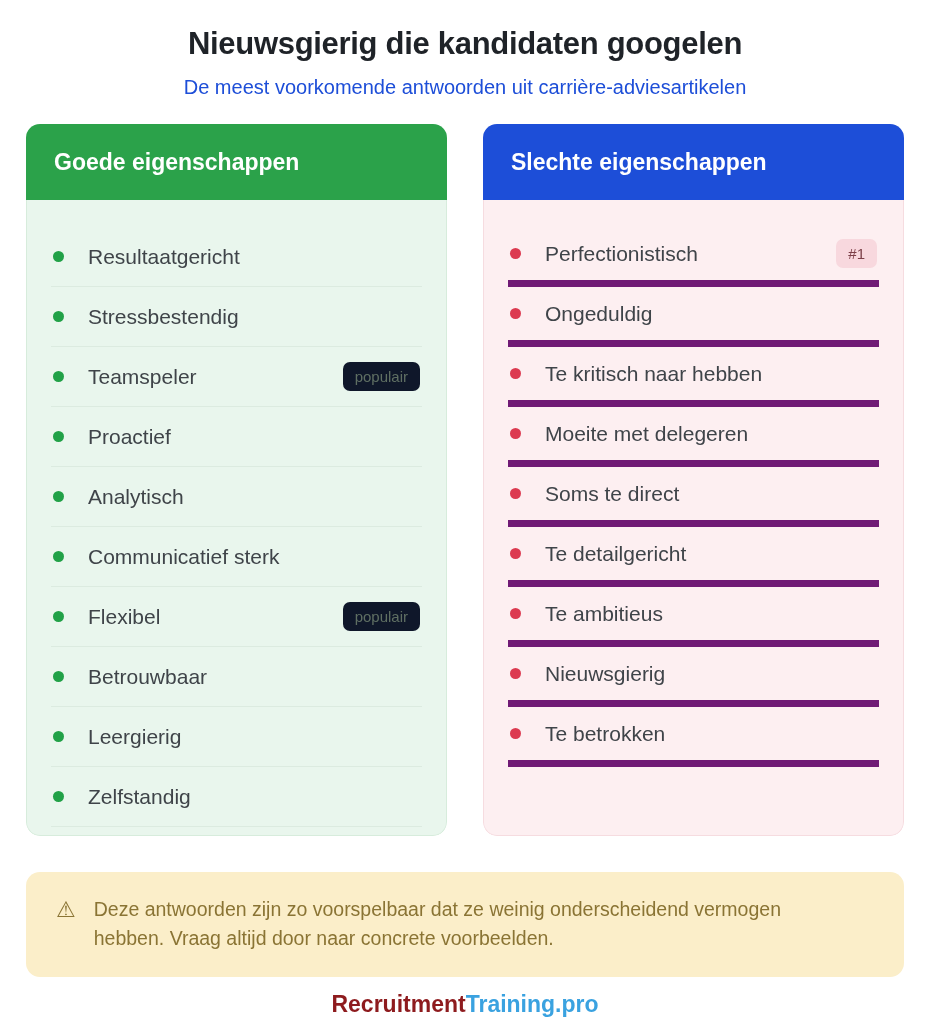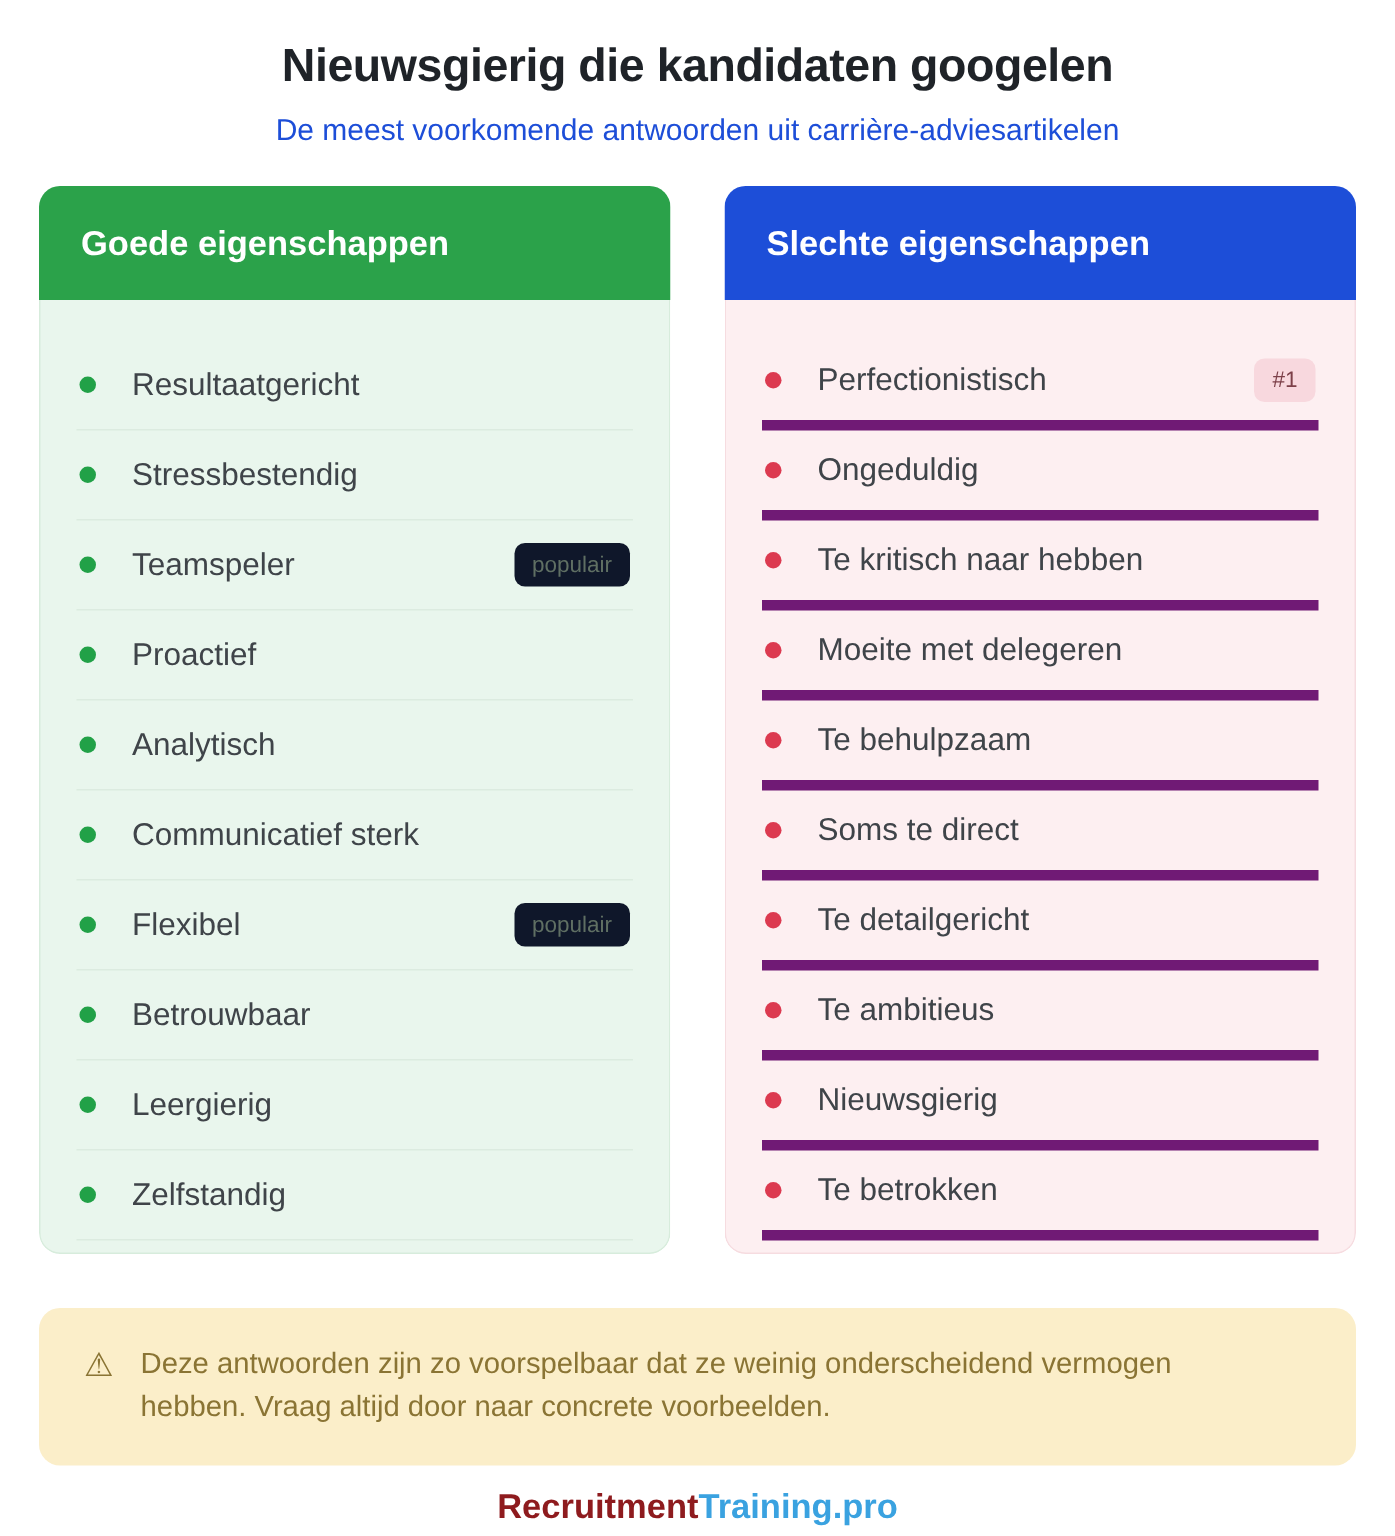--- a/index.html
+++ b/index.html
@@ -203,24 +203,20 @@
             <li class="item">
               <span class="dot"></span>
               <span class="label">Te kritisch naar hebben</span>
             </li>
             <li class="item">
               <span class="dot"></span>
               <span class="label">Moeite met delegeren</span>
             </li>
             <li class="item">
               <span class="dot"></span>
-              <span class="label">Te behulpzaam</span>
-            </li>
-            <li class="item">
-              <span class="dot"></span>
               <span class="label">Soms te direct</span>
             </li>
             <li class="item">
               <span class="dot"></span>
               <span class="label">Te detailgericht</span>
             </li>
             <li class="item">
               <span class="dot"></span>
               <span class="label">Te ambitieus</span>
             </li>

